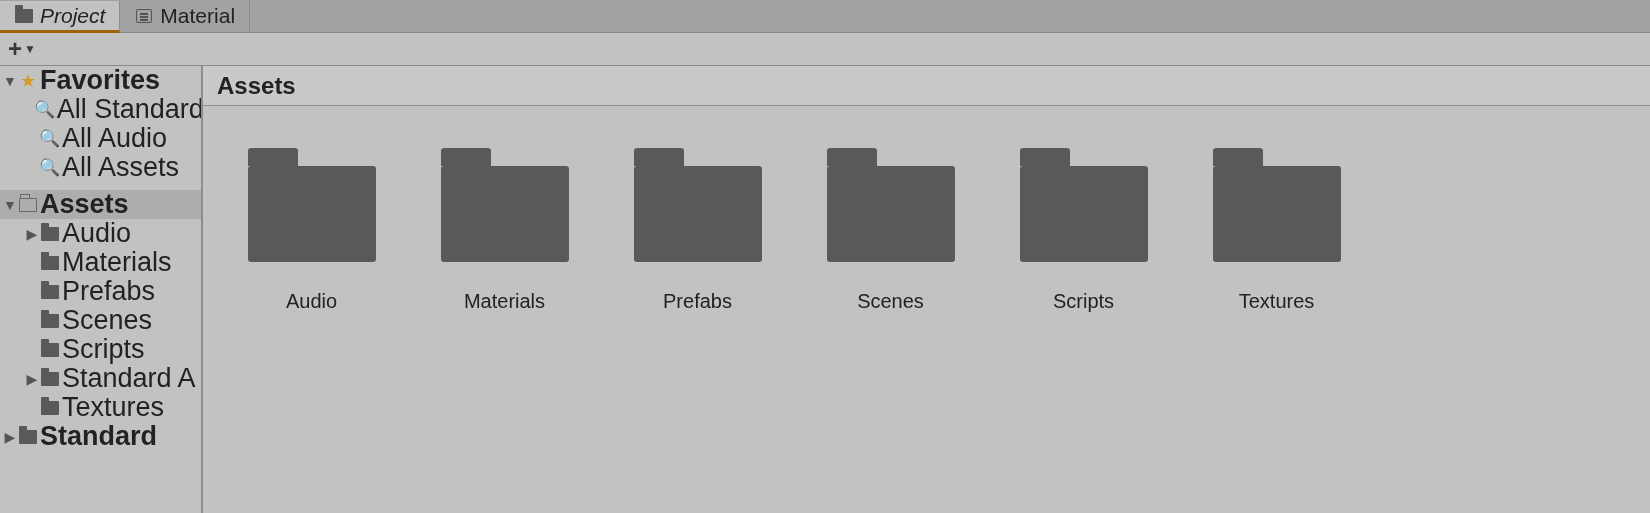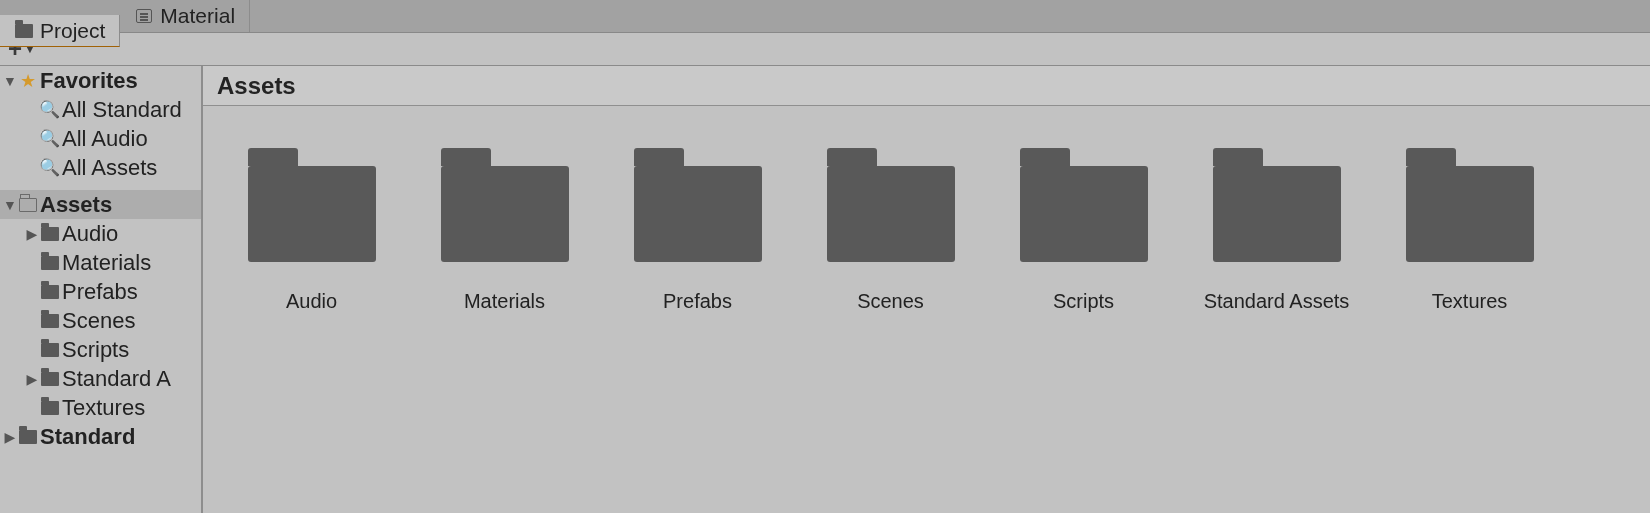--- a/index.html
+++ b/index.html
@@ -24,23 +24,24 @@
     display: flex;
     align-items: center;
     gap: 6px;
     padding: 0 14px;
     border-right: 1px solid #8c8c8c;
     cursor: pointer;
     user-select: none;
   }
   .tab.active {
     background: #c2c2c2;
-    border-bottom: 1px solid #a16207;
+    border-bottom: 3px solid #a16207;
     position: relative;
-    top: 15px;
+    top: 1px;
+    font-style: italic;
   }
   .tab .tab-label { font-size: 21px; color: #222; }
   
   .toolbar {
     height: 33px;
     background: #c2c2c2;
     display: flex;
     align-items: center;
     padding-left: 8px;
     border-bottom: 1px solid #8a8a8a;
@@ -93,21 +94,21 @@
     color: #555;
   }
   .tree-arrow.blank { visibility: hidden; }
   .tree-icon {
     width: 20px;
     display: inline-flex;
     justify-content: center;
     align-items: center;
   }
   .tree-label {
-    font-size: 22px;
+    font-size: 27px;
     color: #222;
     padding-left: 2px;
   }
   .indent-0 { padding-left: 2px; }
   .indent-1 { padding-left: 24px; }
   .folder-sm {
     width: 18px; height: 14px;
     background: #595959;
     position: relative;
     border-radius: 1px;
@@ -343,21 +344,17 @@
       <div class="grid-item">
         <div class="folder-lg"></div>
         <div class="grid-label">Scenes</div>
       </div>
       <div class="grid-item">
         <div class="folder-lg"></div>
         <div class="grid-label">Scripts</div>
       </div>
       <div class="grid-item">
         <div class="folder-lg"></div>
-        <div class="grid-label">Standard Assets</div>
-      </div>
-      <div class="grid-item">
-        <div class="folder-lg"></div>
         <div class="grid-label">Textures</div>
       </div>
     </div>
   </div>
 </div>
 
 </body></html>

